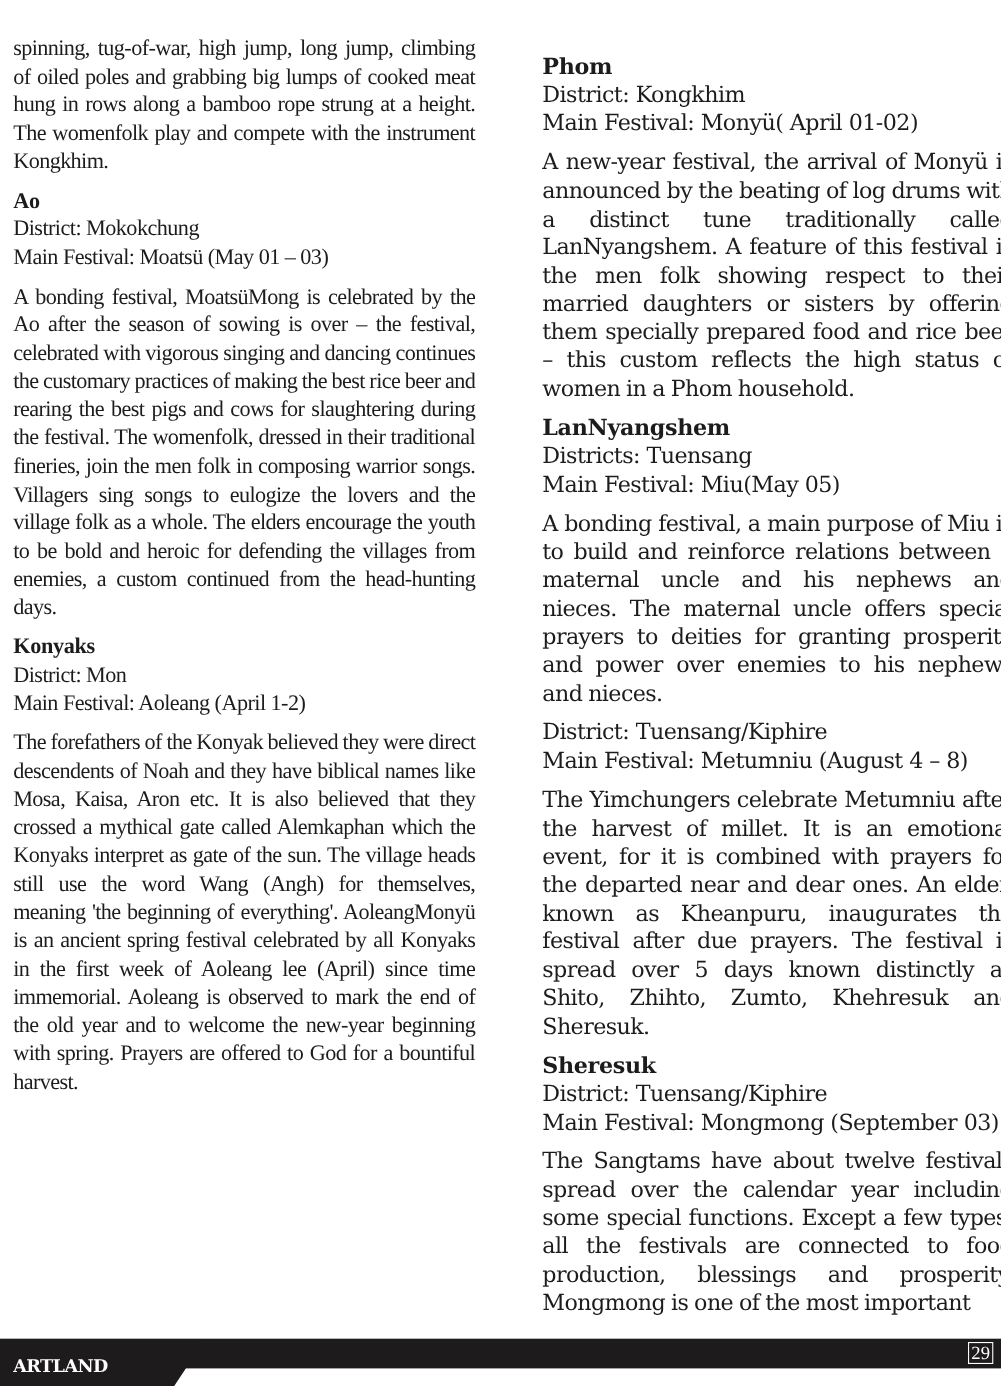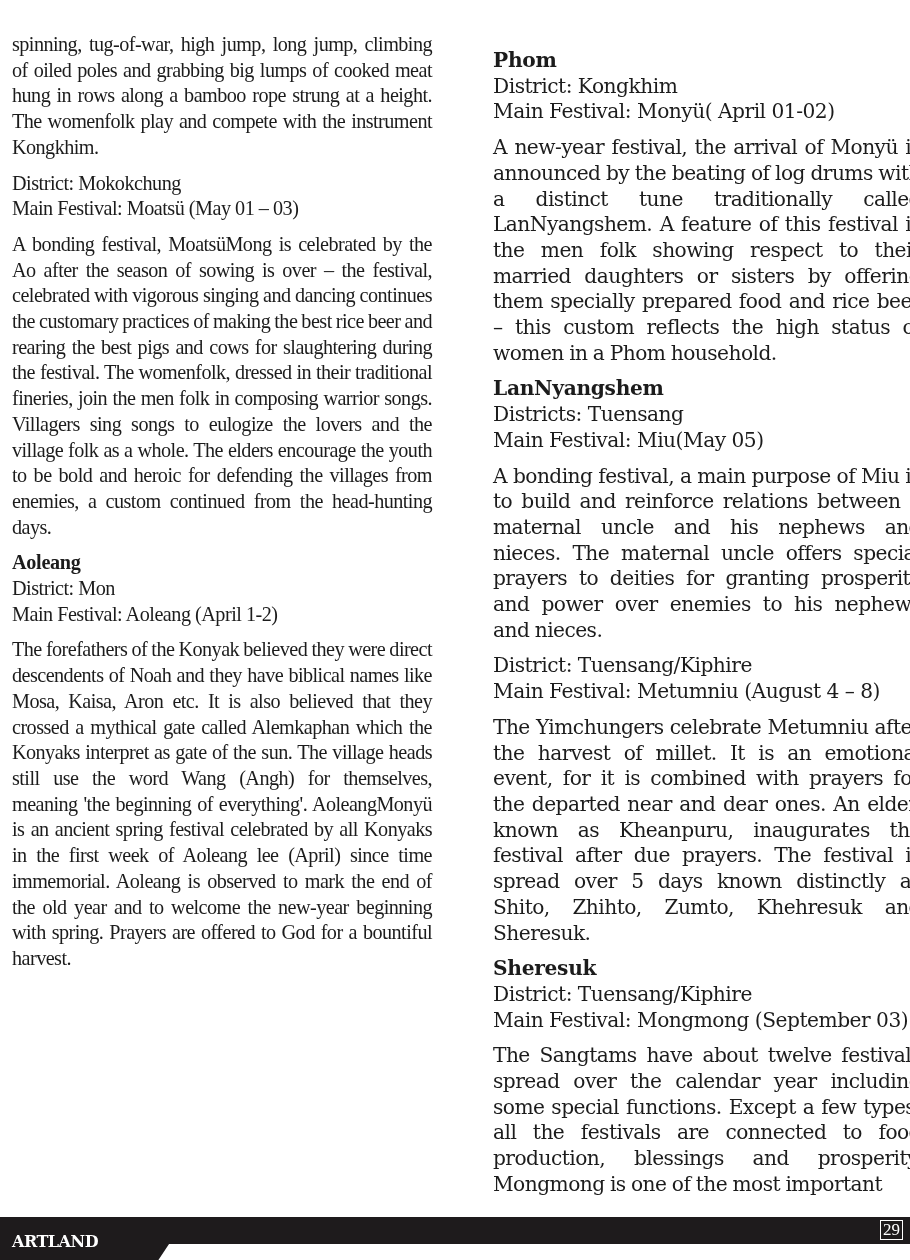--- a/index.html
+++ b/index.html
@@ -50,27 +50,28 @@
     font-family: Liberation Serif, serif;
   }
 </style>
 </head>
 <body>
 
 <div class="col left">
   <p class="para">spinning, tug-of-war, high jump, long jump, climbing of oiled poles and grabbing big lumps of cooked meat hung in rows along a bamboo rope strung at a height. The womenfolk play and compete with the instrument Kongkhim.</p>
 
   <div class="section">
+    <p class="tribe">Ao</p>
     <p class="meta">District: Mokokchung</p>
     <p class="meta meta-last">Main Festival: Moatsü (May 01 – 03)</p>
     <p class="para">A bonding festival, MoatsüMong is celebrated by the Ao after the season of sowing is over – the festival, celebrated with vigorous singing and dancing continues the customary practices of making the best rice beer and rearing the best pigs and cows for slaughtering during the festival. The womenfolk, dressed in their traditional fineries, join the men folk in composing warrior songs.  Villagers sing songs to eulogize the lovers and the village folk as a whole.  The elders encourage the youth to be bold and heroic for defending the villages from enemies, a custom continued from the head-hunting days.</p>
   </div>
 
   <div class="section">
-    <p class="tribe">Aoleang</p>
+    <p class="tribe">Konyaks</p>
     <p class="meta">District: Mon</p>
     <p class="meta meta-last">Main Festival: Aoleang (April 1-2)</p>
     <p class="para">The forefathers of the Konyak believed they were direct descendents of Noah and they have biblical names like Mosa, Kaisa, Aron etc.  It is also believed that they crossed a mythical gate called Alemkaphan which the Konyaks interpret as gate of the sun. The village heads still use the word Wang (Angh) for themselves, meaning 'the beginning of everything'.  AoleangMonyü is an ancient spring festival celebrated by all Konyaks in the first week of Aoleang lee (April) since time immemorial.  Aoleang is observed to mark the end of the old year and to welcome the new-year beginning with spring.  Prayers are offered to God for a bountiful harvest.</p>
   </div>
 </div>
 
 <div class="col right">
   <div class="section">
     <p class="tribe">Phom</p>
     <p class="meta">District: Kongkhim</p>

